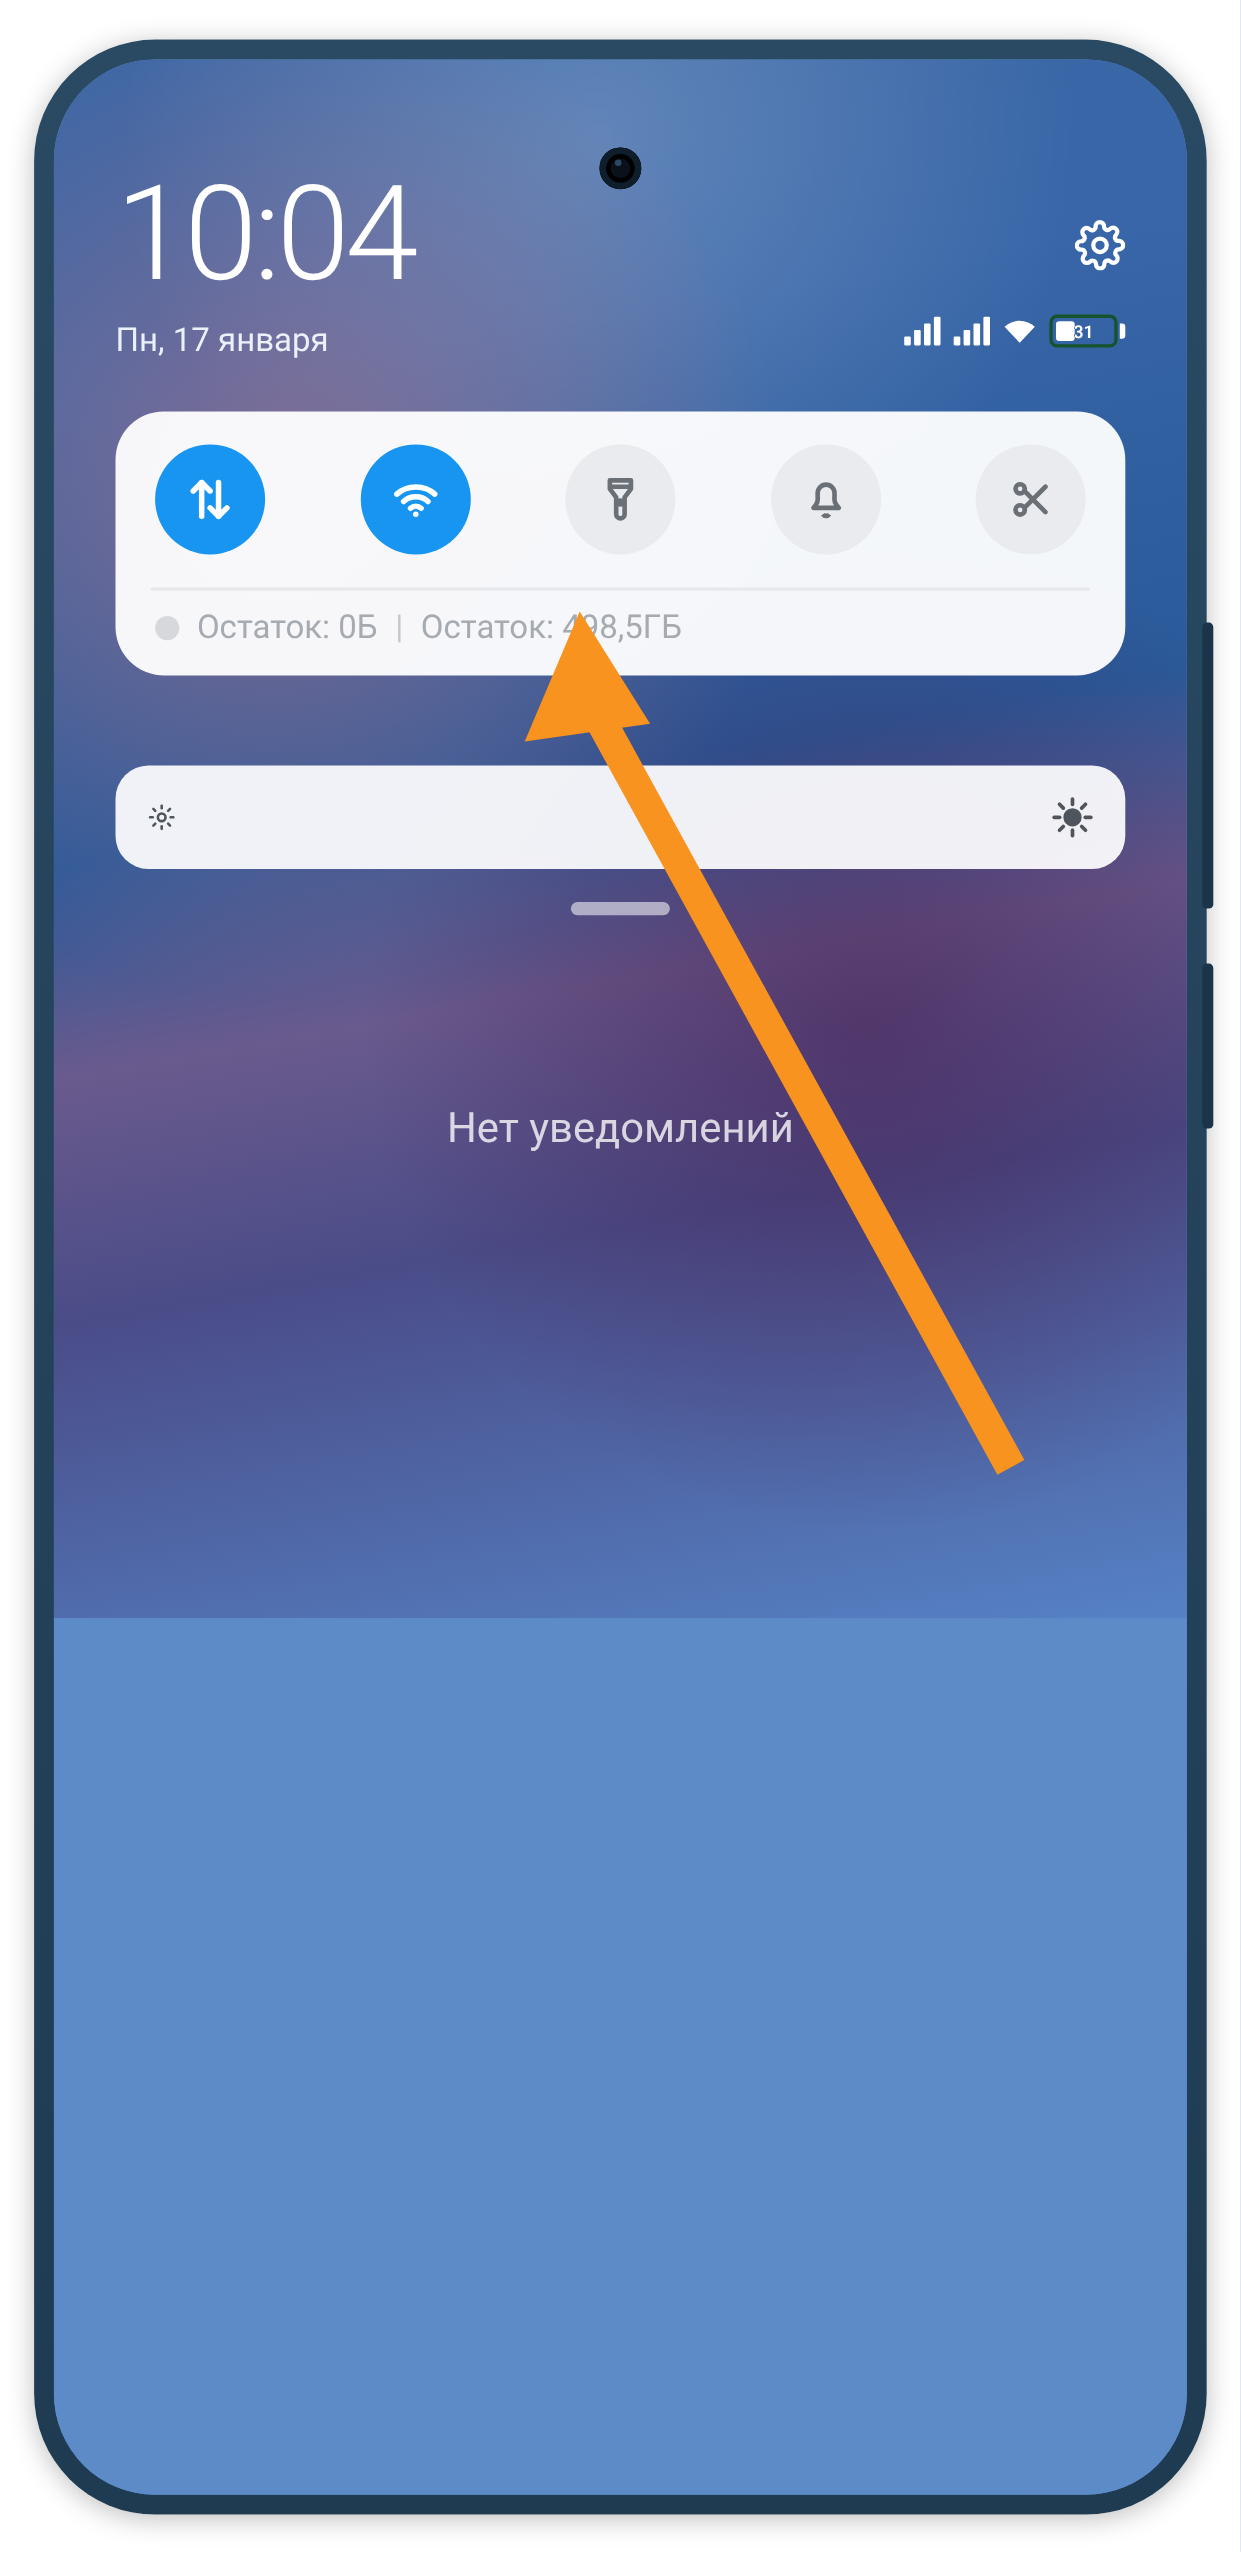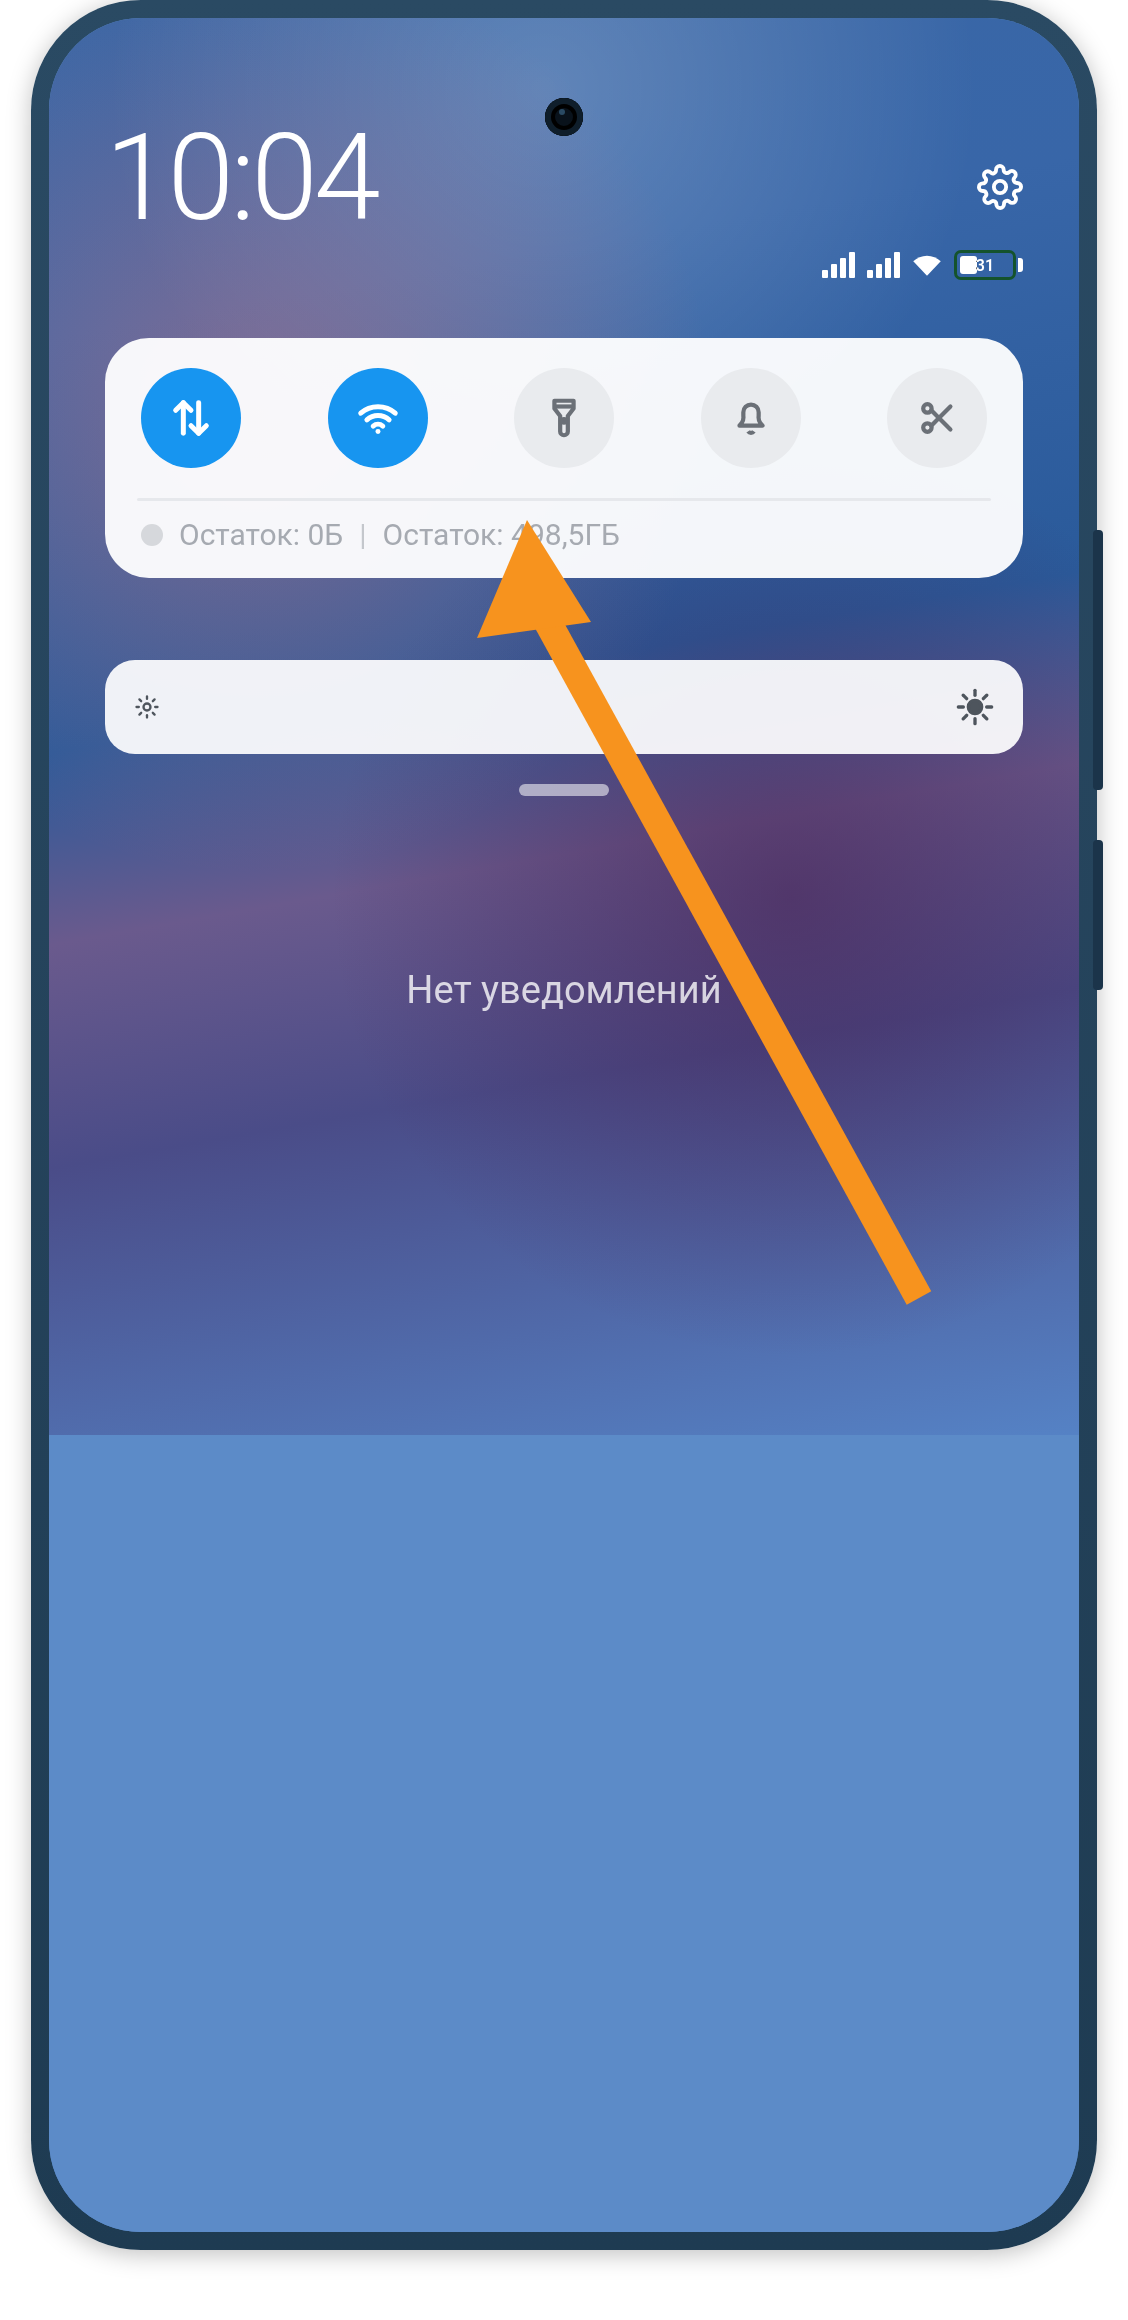--- a/index.html
+++ b/index.html
@@ -9,20 +9,21 @@
     background: #ffffff;
     font-family: -apple-system, BlinkMacSystemFont, "Segoe UI", Roboto, Arial, sans-serif;
     position: relative;
   }
   .page {
     width: 1128px;
     height: 2320px;
     display: flex;
     align-items: flex-start;
     justify-content: center;
+    padding-top: 36px;
   }
   .phone-frame {
     width: 1066px;
     height: 2250px;
     background: linear-gradient(180deg,#2a4a63 0%, #1e3b52 100%);
     border-radius: 110px;
     padding: 18px;
     position: relative;
     box-shadow: 0 4px 24px rgba(0,0,0,0.25);
   }
@@ -319,20 +320,23 @@
         <div class="header">
           <div class="clock">10:04</div>
 
           <div class="settings-gear">
             <svg viewBox="0 0 24 24" fill="none" stroke="currentColor" stroke-width="2">
               <circle cx="12" cy="12" r="3.2"></circle>
               <path d="M19.4 15a1.65 1.65 0 0 0 .33 1.82l.06.06a2 2 0 1 1-2.83 2.83l-.06-.06a1.65 1.65 0 0 0-1.82-.33 1.65 1.65 0 0 0-1 1.51V21a2 2 0 0 1-4 0v-.09a1.65 1.65 0 0 0-1-1.51 1.65 1.65 0 0 0-1.82.33l-.06.06a2 2 0 1 1-2.83-2.83l.06-.06a1.65 1.65 0 0 0 .33-1.82 1.65 1.65 0 0 0-1.51-1H3a2 2 0 0 1 0-4h.09a1.65 1.65 0 0 0 1.51-1 1.65 1.65 0 0 0-.33-1.82l-.06-.06a2 2 0 1 1 2.83-2.83l.06.06a1.65 1.65 0 0 0 1.82.33h0a1.65 1.65 0 0 0 1-1.51V3a2 2 0 0 1 4 0v.09a1.65 1.65 0 0 0 1 1.51h0a1.65 1.65 0 0 0 1.82-.33l.06-.06a2 2 0 1 1 2.83 2.83l-.06.06a1.65 1.65 0 0 0-.33 1.82v0a1.65 1.65 0 0 0 1.51 1H21a2 2 0 0 1 0 4h-.09a1.65 1.65 0 0 0-1.51 1z"></path>
             </svg>
           </div>
 
+          <div class="date-row">
+            <div class="date">Пн, 17 января</div>
+          </div>
 
           <div class="status-icons-row">
             <span class="signal-bars">
               <span></span>
                 <span></span>
                 <span></span>
                 <span></span>
             </span>
             <span class="signal-bars">
               <span></span>

